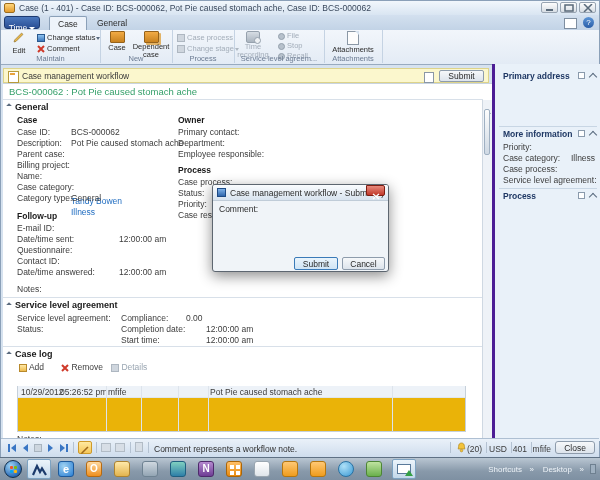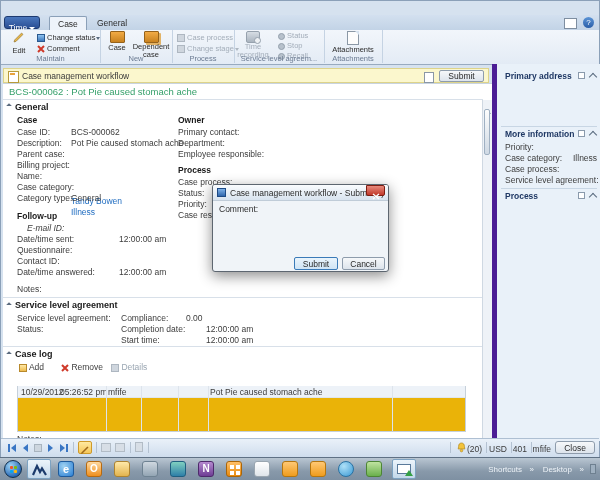--- a/index.html
+++ b/index.html
@@ -57,21 +57,21 @@
   .extri{position:absolute;border-left:4px solid transparent;border-top:4px solid #5a6a7e;transform:rotate(-45deg);}
   .vline{position:absolute;width:1px;background:#dde4ec;}
   .gridhdr{position:absolute;background:linear-gradient(#f7f9fb,#e9eef4);border:1px solid #c6d0da;box-sizing:border-box;}
   .ghlbl{position:absolute;top:2px;font-size:8px;color:#3c4856;white-space:nowrap;}
   .scroll{position:absolute;background:#eef2f7;border-left:1px solid #cfd8e2;}
   .sarr{position:absolute;left:1px;width:7px;height:8px;}
   .sarr .tri{margin:2px 0 0 1px;}
   .thumb{position:absolute;left:1px;width:6px;background:linear-gradient(#fdfdfd,#cfd9e4);border:1px solid #9fb0c2;border-radius:2px;box-sizing:border-box;}
 
   
-  .panel{position:absolute;left:491px;top:63px;width:109px;height:377px;background:#e9f1f9;border-left:5px solid #4c1d95;box-sizing:border-box;}
+  .panel{position:absolute;left:491px;top:63px;width:109px;height:377px;background:#e9f1f9;border-left:3px solid #4c1d95;box-sizing:border-box;}
   .fbhdr{position:absolute;font-size:8.5px;font-weight:bold;color:#1f3864;white-space:nowrap;}
   .fbico{position:absolute;width:7px;height:7px;background:#fff;border:1px solid #8a9aac;box-sizing:border-box;}
   .chev{position:absolute;width:5px;height:5px;border-left:1.5px solid #5a6b7e;border-top:1.5px solid #5a6b7e;transform:rotate(45deg);}
   .fbline{position:absolute;left:4px;right:4px;height:1px;background:#c8d6e4;}
 
   
   .dialog{position:absolute;left:212px;top:184px;width:177px;height:88px;background:#f0f4f8;border:1px solid #5d6670;border-radius:3px;box-shadow:0 4px 14px rgba(0,0,0,.45);box-sizing:border-box;z-index:50;}
   .dtitle{position:absolute;left:0;top:0;right:0;height:15px;background:linear-gradient(#fafcfe,#d8e3ef);border-bottom:1px solid #c0ccd8;border-radius:2px 2px 0 0;}
   .dtitle .txt{position:absolute;left:17px;top:3px;font-size:8.5px;color:#2b2b2b;}
   .dico{position:absolute;left:4px;top:3px;width:9px;height:9px;background:linear-gradient(#7fb2e8,#2f66ad);border:1px solid #1d4a85;box-sizing:border-box;}
@@ -96,20 +96,39 @@
   .tslot.active{background:linear-gradient(#ecf4fb,#c3d8ea);border:1px solid #7da2c1;box-sizing:border-box;}
   .tbtext{position:absolute;top:7px;font-size:8px;color:#eef3f8;}
 </style>
 </head>
 <body>
 
 <div class="screen">
 
   <div class="window">
 
+    <div class="titlebar">
+      <span class="appicon"></span>
+      <span class="title">Case (1 - 401) - Case ID: BCS-000062, Pot Pie caused stomach ache, Case ID: BCS-000062</span>
+      <span class="winbtn" style="right:41px;">
+          <svg width="10" height="8">
+            <rect x="1" y="5" width="7" height="2" fill="#5a6a7a"></rect>
+          </svg>
+        </span>
+      <span class="winbtn" style="right:22px;">
+          <svg width="10" height="8">
+            <rect x="1" y="1" width="8" height="6" fill="none" stroke="#5a6a7a" stroke-width="1.5"></rect>
+          </svg>
+        </span>
+      <span class="winbtn" style="right:3px;">
+          <svg width="10" height="8">
+            <path d="M1 0 L9 8 M9 0 L1 8" stroke="#5a6a7a" stroke-width="1.5"></path>
+          </svg>
+        </span>
+    </div>
 
     <div class="tabrow">
       <span class="filebtn"><span>Time</span><span class="tri"></span></span>
       <span class="tab active" style="left:48px;"><span>Case</span></span>
       <span class="tab" style="left:88px;"><span>General</span></span>
       <span class="abs" style="right:22px;top:3px;width:11px;height:9px;background:#fff;border:1px solid #7e8ea0;"></span>
       <span class="abs" style="right:5px;top:2px;width:11px;height:11px;border-radius:50%;background:linear-gradient(#5b94d6,#2a5ea8);color:#fff;font-size:8px;text-align:center;line-height:11px;">?</span>
     </div>
 
     <div class="ribbon">
@@ -146,21 +165,21 @@
         <div class="rgl">Process</div>
       </div>
 
       <div class="rgroup" style="left:233px;width:90px;">
         <div class="bigbtn gray" style="left:2px;width:34px;">
           <div class="ic" style="width:14px;height:12px;background:linear-gradient(#d7dde4,#aab4bf);border:1px solid #96a1ad;border-radius:2px;box-sizing:border-box;position:relative;">
               <span style="position:absolute;right:-2px;bottom:-2px;width:7px;height:7px;border-radius:50%;background:#eef1f4;border:1px solid #96a1ad;box-sizing:border-box;"></span>
             </div>
           <div style="line-height:7.5px;">Time recording</div>
         </div>
-        <div class="smallbtn gray" style="left:44px;top:1px;"><span class="gear"></span> <span>Status</span></div>
+        <div class="smallbtn gray" style="left:44px;top:1px;"><span class="gear"></span> <span>File</span></div>
         <div class="smallbtn gray" style="left:44px;top:11px;"><span class="gear"></span> <span>Stop</span></div>
         <div class="smallbtn gray" style="left:44px;top:21px;"><span class="gear"></span> <span>Recall</span></div>
         <div class="rgl">Service level agreem...</div>
       </div>
 
       <div class="rgroup" style="left:323px;width:58px;">
         <div class="bigbtn" style="left:5px;width:48px;">
           <div class="page ic"></div>
           <div>Attachments</div>
         </div>
@@ -202,21 +221,21 @@
       <span class="t" style="left:175px;top:65px;">Employee responsible:</span>
 
       <span class="t bld" style="left:175px;top:81px;">Process</span>
       <span class="t" style="left:175px;top:93px;">Case process:</span>
       <span class="t" style="left:175px;top:104px;">Status:</span>
       <span class="t" style="left:231px;top:104px;">Opened</span>
       <span class="t" style="left:175px;top:115px;">Priority:</span>
       <span class="t" style="left:175px;top:126px;">Case resolution:</span>
 
       <span class="t bld" style="left:14px;top:127px;">Follow-up</span>
-      <span class="t" style="left:24px;top:139px;font-style:italic;">E-mail ID:</span>
+      <span class="t" style="left:14px;top:139px;">E-mail ID:</span>
       <span class="t" style="left:14px;top:150px;">Date/time sent:</span>
       <span class="t" style="left:116px;top:150px;">12:00:00 am</span>
       <span class="t" style="left:14px;top:161px;">Questionnaire:</span>
       <span class="t" style="left:14px;top:172px;">Contact ID:</span>
       <span class="t" style="left:14px;top:183px;">Date/time answered:</span>
       <span class="t" style="left:116px;top:183px;">12:00:00 am</span>
       <span class="t" style="left:14px;top:200px;">Notes:</span>
 
       <div class="sline" style="top:213px;"></div>
       <span class="extri" style="left:4px;top:219px;"></span>
@@ -294,20 +313,21 @@
       <span class="sep" style="left:72px;"></span>
       <span class="abs" style="left:77px;top:2px;width:14px;height:13px;background:linear-gradient(#ffe9a0,#f5c75a);border:1px solid #cf9a2a;border-radius:2px;box-sizing:border-box;"><svg width="10" height="10" style="margin:1px;">
             <path d="M1 9 L2.5 8.6 L8.5 2.6 L7.4 1.5 L1.4 7.5 Z" fill="#a06a1c"></path>
           </svg></span>
       <span class="sep" style="left:95px;"></span>
       <span class="abs" style="left:100px;top:4px;width:10px;height:9px;background:#d7dee6;border:1px solid #b2bcc6;box-sizing:border-box;"></span>
       <span class="abs" style="left:114px;top:4px;width:10px;height:9px;background:#d7dee6;border:1px solid #b2bcc6;box-sizing:border-box;"></span>
       <span class="sep" style="left:129px;"></span>
       <span class="abs" style="left:134px;top:3px;width:8px;height:10px;background:#d7dee6;border:1px solid #b2bcc6;box-sizing:border-box;"></span>
       <span class="sep" style="left:147px;"></span>
+      <span class="t" style="left:153px;top:5px;color:#2f2f2f;">Comment represents a workflow note.</span>
 
       <span class="sep" style="right:148px;"></span>
       <svg class="abs" style="right:132px;top:3px;" width="11" height="11">
           <path d="M5.5 1 C3.4 1 2.6 2.6 2.6 4.4 L2.2 7 L8.8 7 L8.4 4.4 C8.4 2.6 7.6 1 5.5 1 Z" fill="#f3c33a" stroke="#b08820" stroke-width="0.7"></path>
           <circle cx="5.5" cy="8.6" r="1.3" fill="#f3c33a" stroke="#b08820" stroke-width="0.6"></circle>
         </svg>
       <span class="t" style="right:117px;top:5px;">(20)</span>
       <span class="sep" style="right:112px;"></span>
       <span class="t" style="right:92px;top:5px;">USD</span>
       <span class="sep" style="right:87px;"></span>

